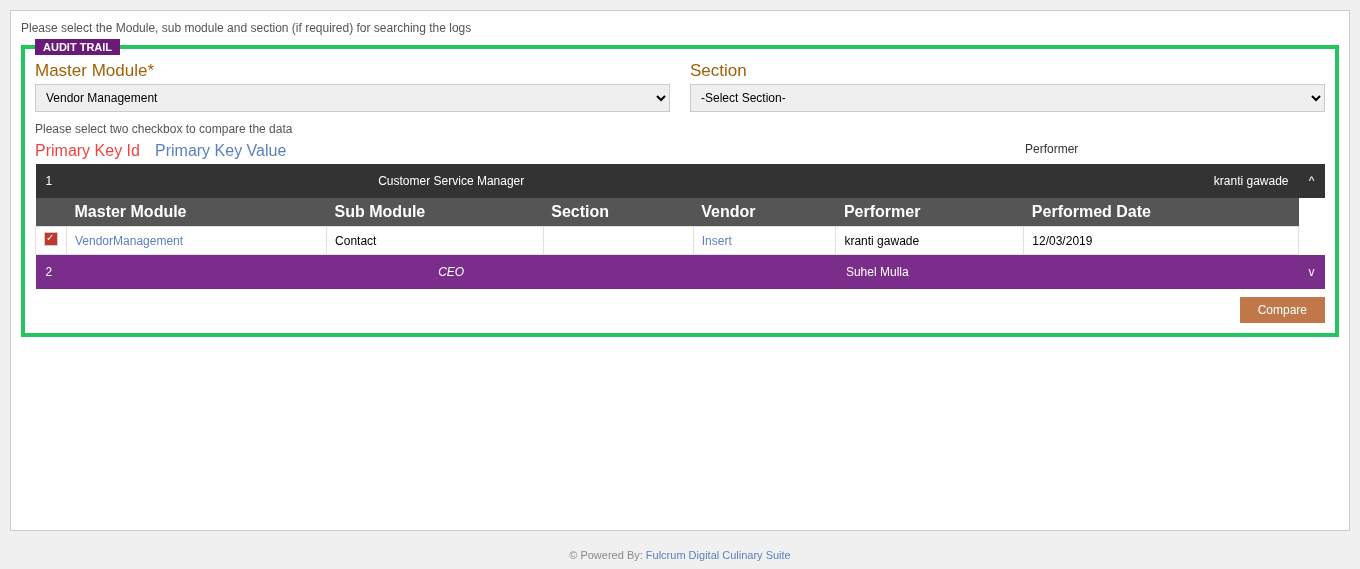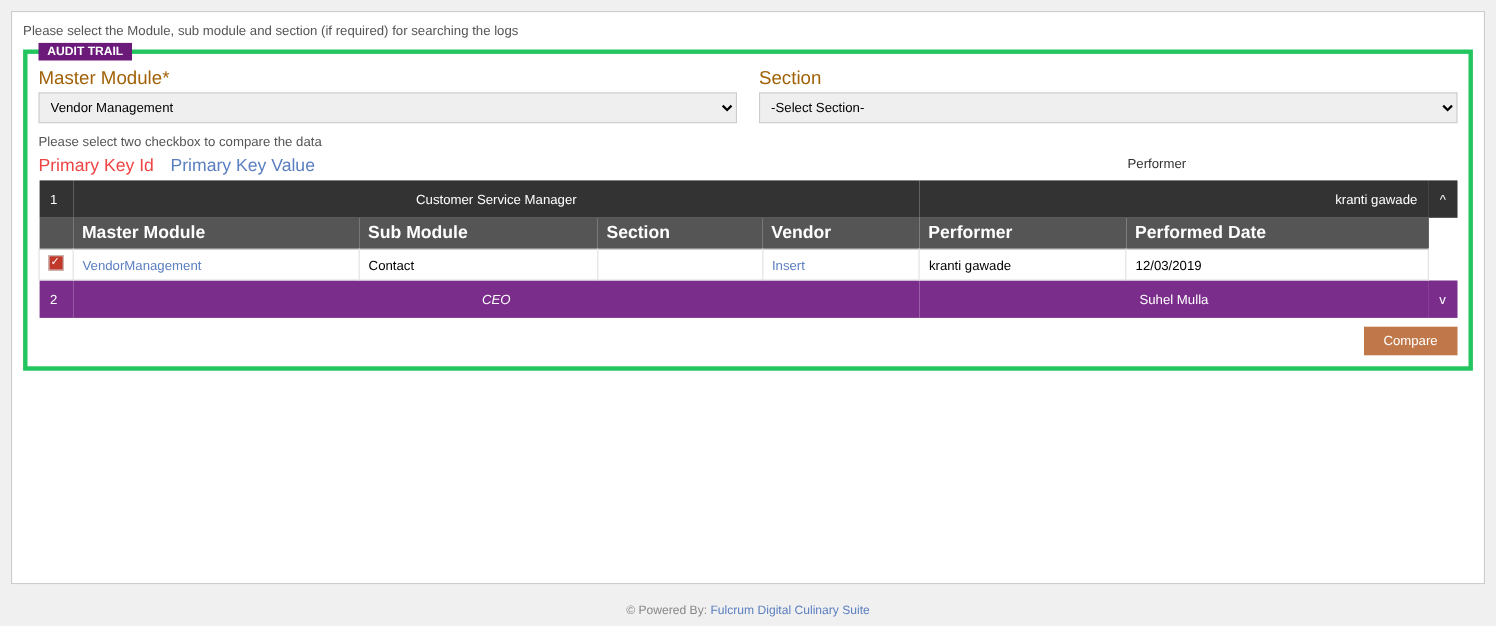--- a/index.html
+++ b/index.html
@@ -256,21 +256,21 @@
         <td>
           <a href="#">Insert</a>
         </td>
         <td>kranti gawade</td>
         <td>12/03/2019</td>
       </tr>
 
       <tr class="row-group-header-2">
         <td class="row-num">2</td>
         <td colspan="4" style="text-align:center;font-style:italic;">CEO</td>
-        <td colspan="2" style="text-align:center;">Suhel Mulla</td>
+        <td colspan="2" style="text-align:left;">Suhel Mulla</td>
         <td style="text-align:right; width:20px;">v</td>
       </tr>
     </tbody>
       </table>
 
     <div class="compare-btn-row">
       <button class="compare-btn">Compare</button>
     </div>
   </div>
 </div>

